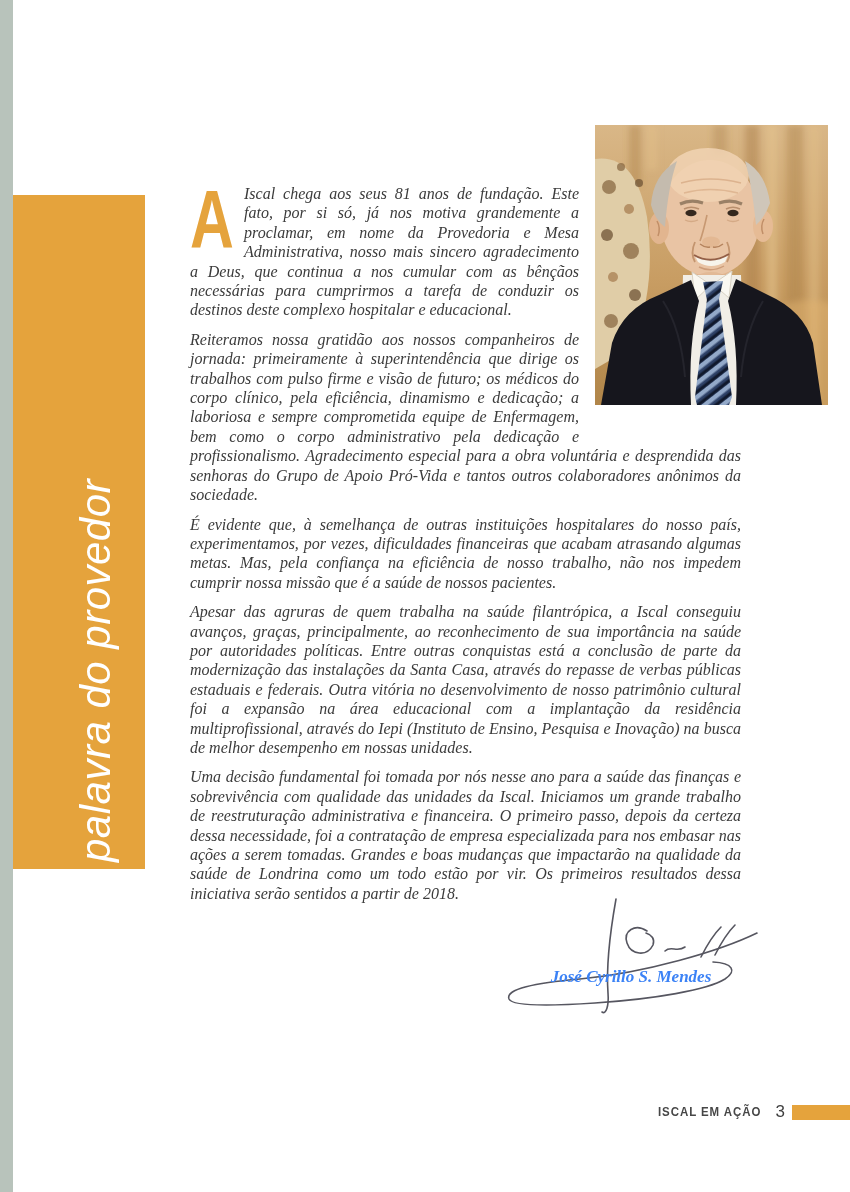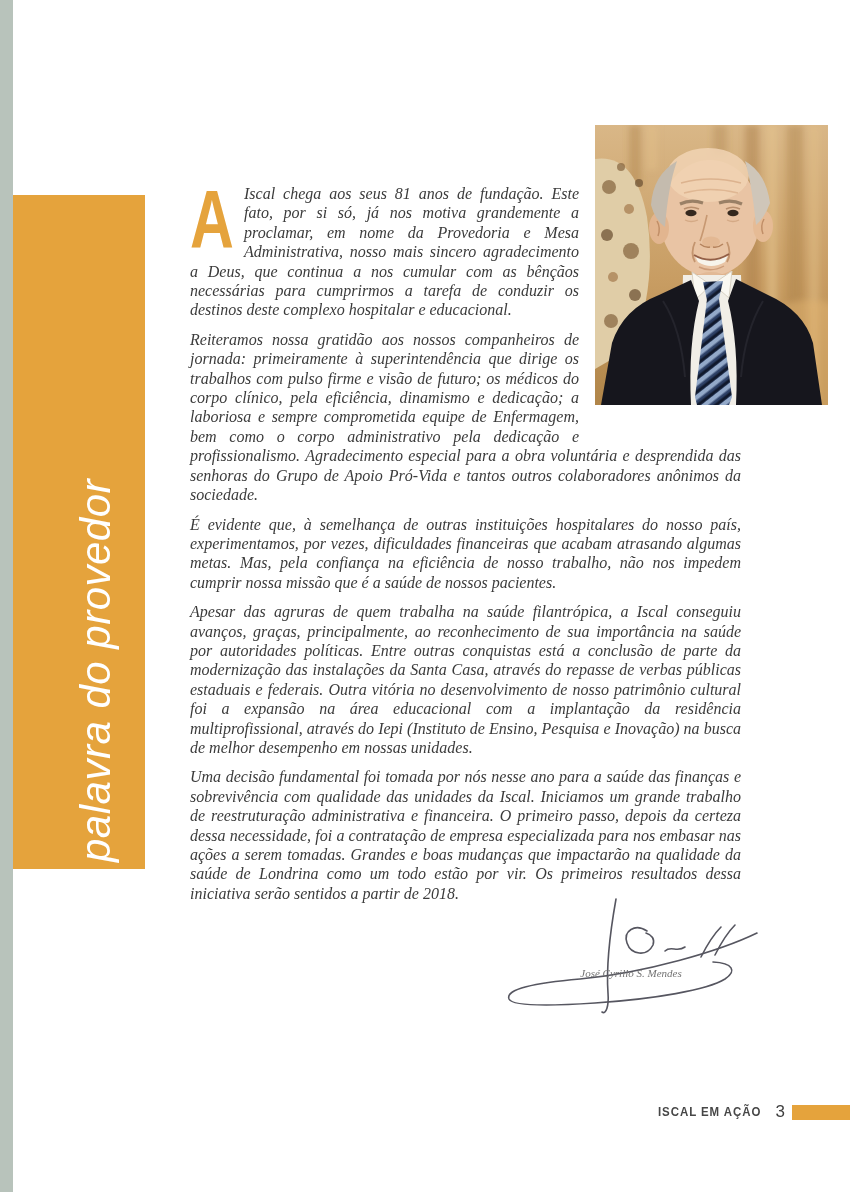--- a/index.html
+++ b/index.html
@@ -42,21 +42,21 @@
     color:#e5a33c; font-family:"Liberation Sans", sans-serif;
     font-style:normal; font-weight:700; font-size:82px; line-height:66px;
     transform:scaleX(0.74); transform-origin:left top;
   }
   .signature-block {
     position:absolute; left:495px; top:893px; width:272px; height:128px;
   }
   .signature-scribble { position:absolute; left:0; top:0; }
   .signature-name {
     position:absolute; left:0; top:74px; width:100%; text-align:center;
-    font-style:italic; font-weight:400; font-size:11px; color:#737373;
+    font-style:italic; font-weight:700; font-size:17px; color:#3b82f6;
   }
   .footer {
     position:absolute; right:0; top:1102px; height:20px;
     display:flex; align-items:center;justify-content:center;
   }
   .footer-title {
     font-family:"Liberation Sans", sans-serif; font-size:12.5px;
     letter-spacing:1px; color:#474747; font-weight:700;
     transform:scale(0.92,1.05); transform-origin:right center;
   }

